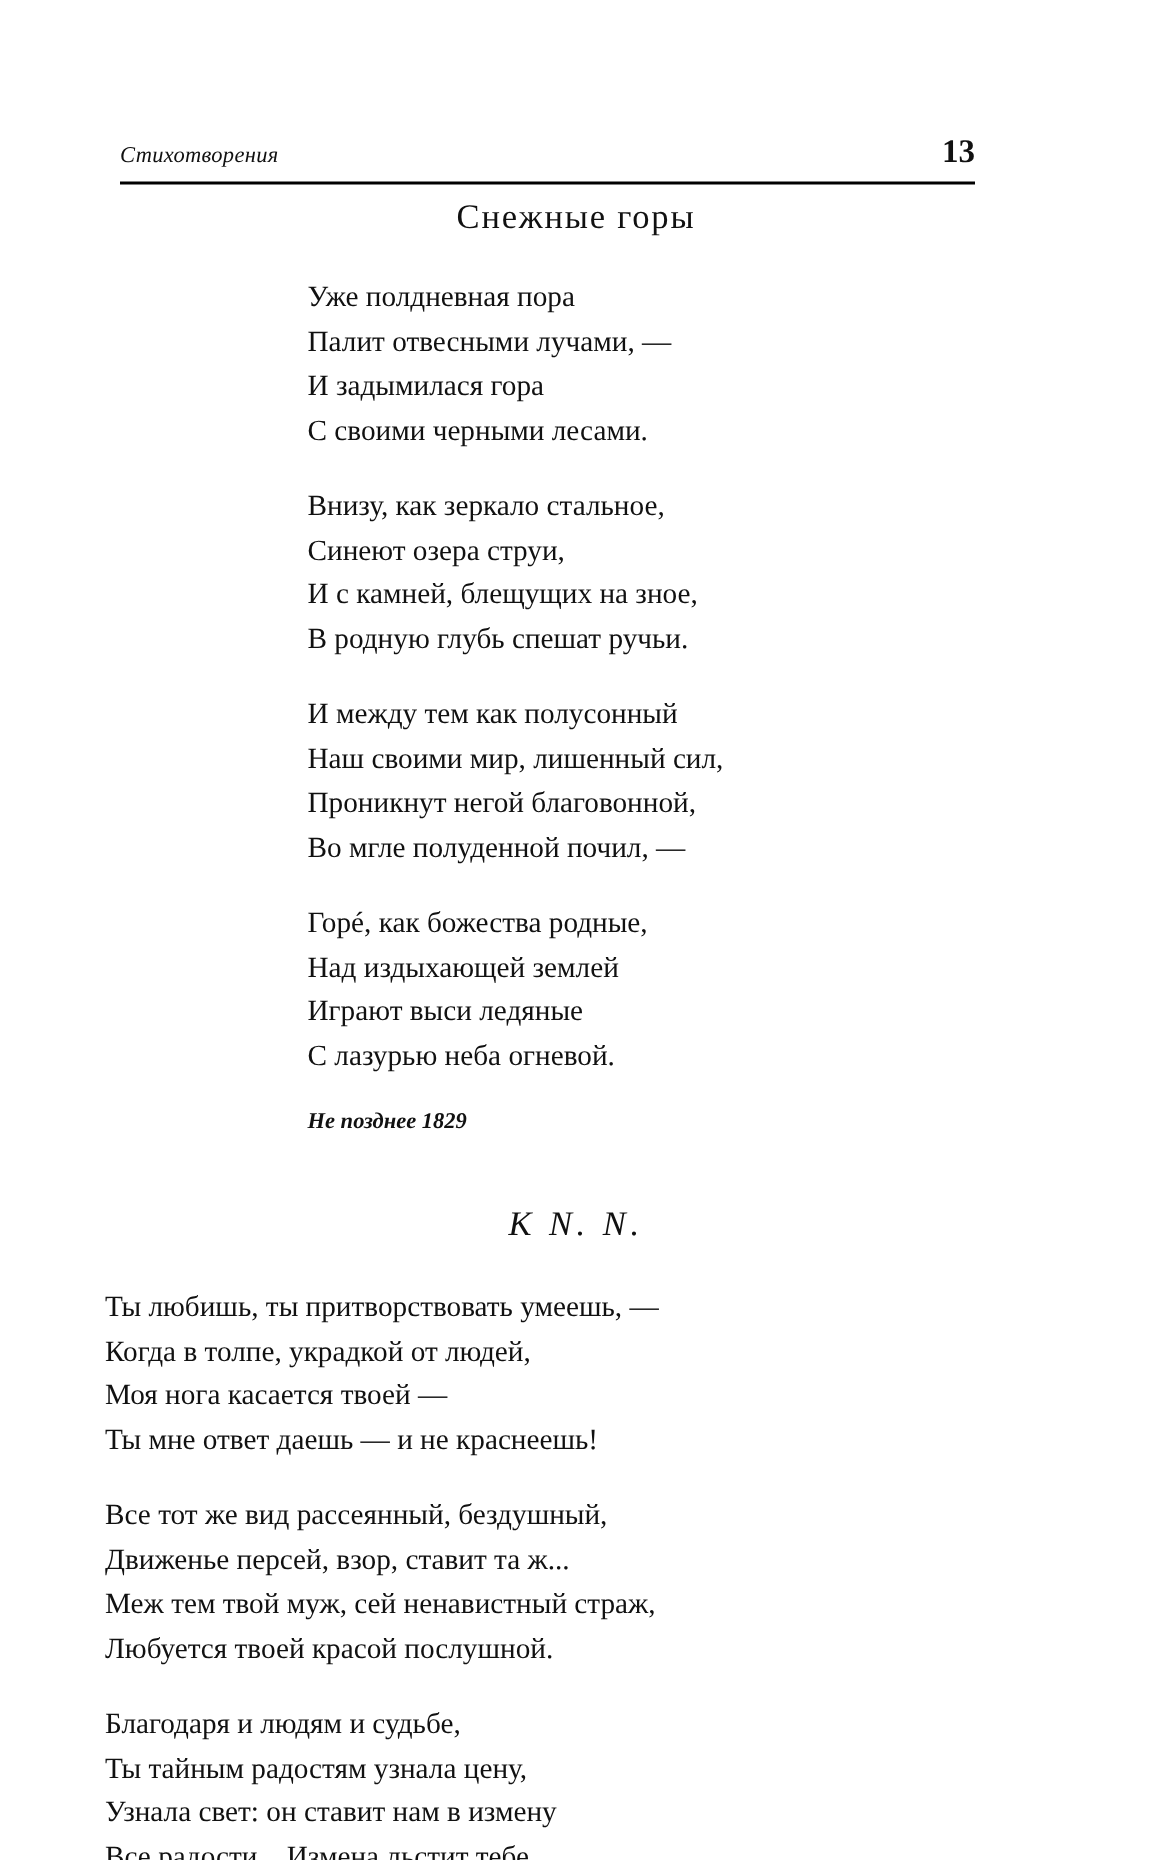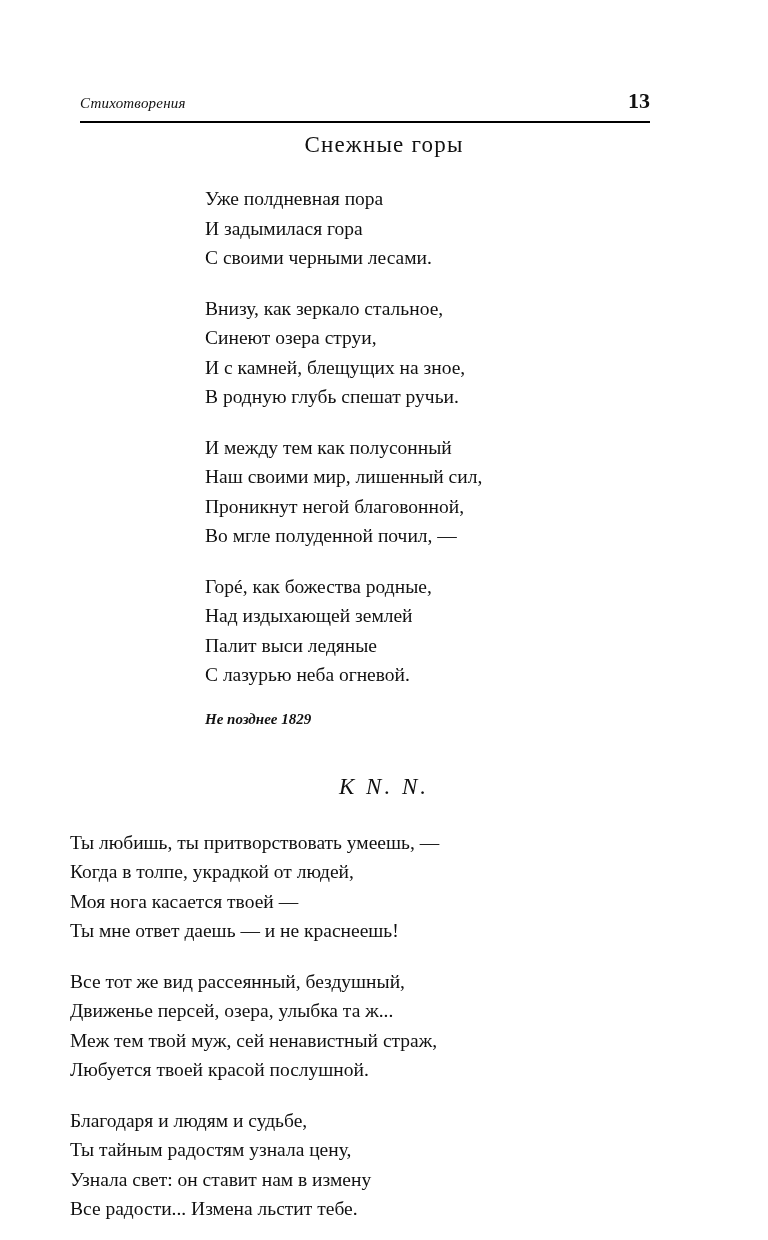--- a/index.html
+++ b/index.html
@@ -106,20 +106,21 @@
     <div class="header-page">13</div>
   </div>
 
   <div class="content">
 
     <div class="poem poem-1">
       <h1 class="poem-title">Снежные горы</h1>
 
       <div class="stanza">
         <div class="line">Уже полдневная пора</div>
+        <div class="line">Палит отвесными лучами, —</div>
         <div class="line">И задымилася гора</div>
         <div class="line">С своими черными лесами.</div>
       </div>
 
       <div class="stanza">
         <div class="line">Внизу, как зеркало стальное,</div>
         <div class="line">Синеют озера струи,</div>
         <div class="line">И с камней, блещущих на зное,</div>
         <div class="line">В родную глубь спешат ручьи.</div>
       </div>
@@ -127,42 +128,42 @@
       <div class="stanza">
         <div class="line">И между тем как полусонный</div>
         <div class="line">Наш своими мир, лишенный сил,</div>
         <div class="line">Проникнут негой благовонной,</div>
         <div class="line">Во мгле полуденной почил, —</div>
       </div>
 
       <div class="stanza">
         <div class="line">Горé, как божества родные,</div>
         <div class="line">Над издыхающей землей</div>
-        <div class="line">Палит выси ледяные</div>
+        <div class="line">Играют выси ледяные</div>
         <div class="line">С лазурью неба огневой.</div>
       </div>
 
       <div class="date">Не позднее 1829</div>
     </div>
 
     <div class="gap-between-poems"></div>
 
     <div class="poem poem-2">
       <h1 class="poem-title spaced">K N. N.</h1>
 
       <div class="stanza">
         <div class="line">Ты любишь, ты притворствовать умеешь, —</div>
         <div class="line">Когда в толпе, украдкой от людей,</div>
         <div class="line">Моя нога касается твоей —</div>
         <div class="line">Ты мне ответ даешь — и не краснеешь!</div>
       </div>
 
       <div class="stanza">
         <div class="line">Все тот же вид рассеянный, бездушный,</div>
-        <div class="line">Движенье персей, озера, улыбка та ж...</div>
+        <div class="line">Движенье персей, взор, ставит та ж...</div>
         <div class="line">Меж тем твой муж, сей ненавистный страж,</div>
         <div class="line">Любуется твоей красой послушной.</div>
       </div>
 
       <div class="stanza">
         <div class="line">Благодаря и людям и судьбе,</div>
         <div class="line">Ты тайным радостям узнала цену,</div>
         <div class="line">Узнала свет: он ставит нам в измену</div>
         <div class="line">Все радости... Измена льстит тебе.</div>
       </div>

